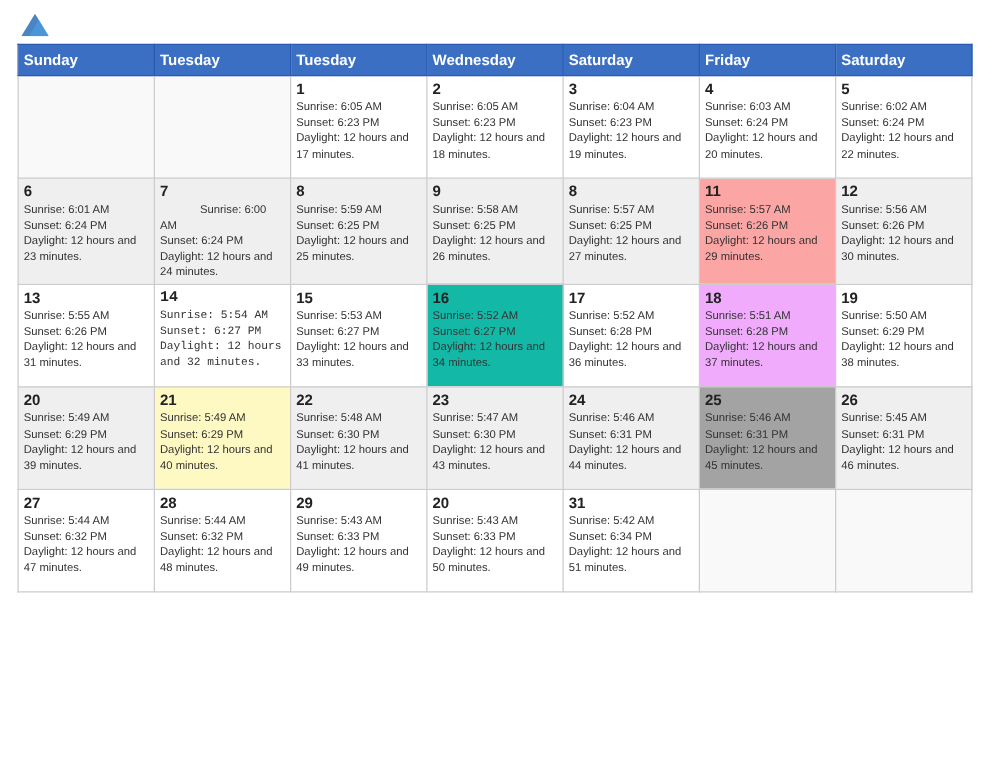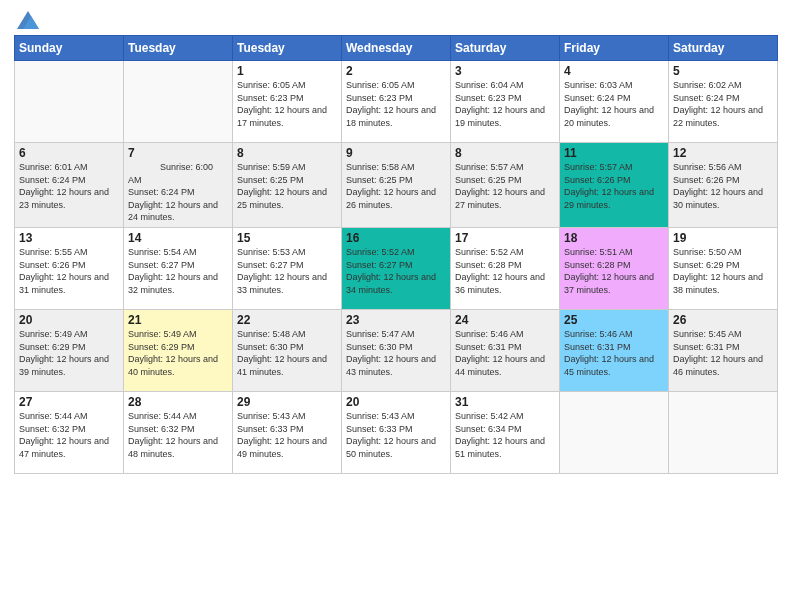--- a/index.html
+++ b/index.html
@@ -154,32 +154,32 @@
 Daylight: 12 hours and 24 minutes.</span></td>
           <td style="background: rgb(239, 239, 239);"><span class="day-number">8</span><span class="day-info" style="white-space: pre-line;">Sunrise: 5:59 AM
 Sunset: 6:25 PM
 Daylight: 12 hours and 25 minutes.</span></td>
           <td style="background: rgb(239, 239, 239);"><span class="day-number">9</span><span class="day-info" style="white-space: pre-line;">Sunrise: 5:58 AM
 Sunset: 6:25 PM
 Daylight: 12 hours and 26 minutes.</span></td>
           <td style="background: rgb(239, 239, 239);"><span class="day-number">8</span><span class="day-info" style="white-space: pre-line;">Sunrise: 5:57 AM
 Sunset: 6:25 PM
 Daylight: 12 hours and 27 minutes.</span></td>
-          <td style="background: #14b8a6;"><span class="day-number">11</span><span class="day-info" style="white-space: pre-line;">Sunrise: 5:57 AM
+          <td style="background: #fca5a5;"><span class="day-number">11</span><span class="day-info" style="white-space: pre-line;">Sunrise: 5:57 AM
 Sunset: 6:26 PM
 Daylight: 12 hours and 29 minutes.</span></td>
           <td style="background: rgb(239, 239, 239);"><span class="day-number">12</span><span class="day-info" style="white-space: pre-line;">Sunrise: 5:56 AM
 Sunset: 6:26 PM
 Daylight: 12 hours and 30 minutes.</span></td>
         </tr>
         <tr>
           <td style="background: rgb(255, 255, 255);"><span class="day-number">13</span><span class="day-info" style="white-space: pre-line;">Sunrise: 5:55 AM
 Sunset: 6:26 PM
 Daylight: 12 hours and 31 minutes.</span></td>
-          <td style="background: rgb(255, 255, 255);"><span class="day-number">14</span><span class="day-info" style="white-space: pre-line;">Sunrise: 5:54 AM
+          <td style="background: rgb(255, 255, 255); font-family: Liberation Mono, monospace;"><span class="day-number">14</span><span class="day-info" style="white-space: pre-line;">Sunrise: 5:54 AM
 Sunset: 6:27 PM
 Daylight: 12 hours and 32 minutes.</span></td>
           <td style="background: rgb(255, 255, 255);"><span class="day-number">15</span><span class="day-info" style="white-space: pre-line;">Sunrise: 5:53 AM
 Sunset: 6:27 PM
 Daylight: 12 hours and 33 minutes.</span></td>
           <td style="background: #14b8a6;"><span class="day-number">16</span><span class="day-info" style="white-space: pre-line;">Sunrise: 5:52 AM
 Sunset: 6:27 PM
 Daylight: 12 hours and 34 minutes.</span></td>
           <td style="background: rgb(255, 255, 255);"><span class="day-number">17</span><span class="day-info" style="white-space: pre-line;">Sunrise: 5:52 AM
 Sunset: 6:28 PM
@@ -200,21 +200,21 @@
 Daylight: 12 hours and 40 minutes.</span></td>
           <td style="background: rgb(239, 239, 239);"><span class="day-number">22</span><span class="day-info" style="white-space: pre-line;">Sunrise: 5:48 AM
 Sunset: 6:30 PM
 Daylight: 12 hours and 41 minutes.</span></td>
           <td style="background: rgb(239, 239, 239);"><span class="day-number">23</span><span class="day-info" style="white-space: pre-line;">Sunrise: 5:47 AM
 Sunset: 6:30 PM
 Daylight: 12 hours and 43 minutes.</span></td>
           <td style="background: rgb(239, 239, 239);"><span class="day-number">24</span><span class="day-info" style="white-space: pre-line;">Sunrise: 5:46 AM
 Sunset: 6:31 PM
 Daylight: 12 hours and 44 minutes.</span></td>
-          <td style="background: #7dd3fc;"><span class="day-number">25</span><span class="day-info" style="white-space: pre-line;">Sunrise: 5:46 AM
+          <td style="background: #a3a3a3;"><span class="day-number">25</span><span class="day-info" style="white-space: pre-line;">Sunrise: 5:46 AM
 Sunset: 6:31 PM
 Daylight: 12 hours and 45 minutes.</span></td>
           <td style="background: rgb(239, 239, 239);"><span class="day-number">26</span><span class="day-info" style="white-space: pre-line;">Sunrise: 5:45 AM
 Sunset: 6:31 PM
 Daylight: 12 hours and 46 minutes.</span></td>
         </tr>
         <tr>
           <td style="background: rgb(255, 255, 255);"><span class="day-number">27</span><span class="day-info" style="white-space: pre-line;">Sunrise: 5:44 AM
 Sunset: 6:32 PM
 Daylight: 12 hours and 47 minutes.</span></td>

